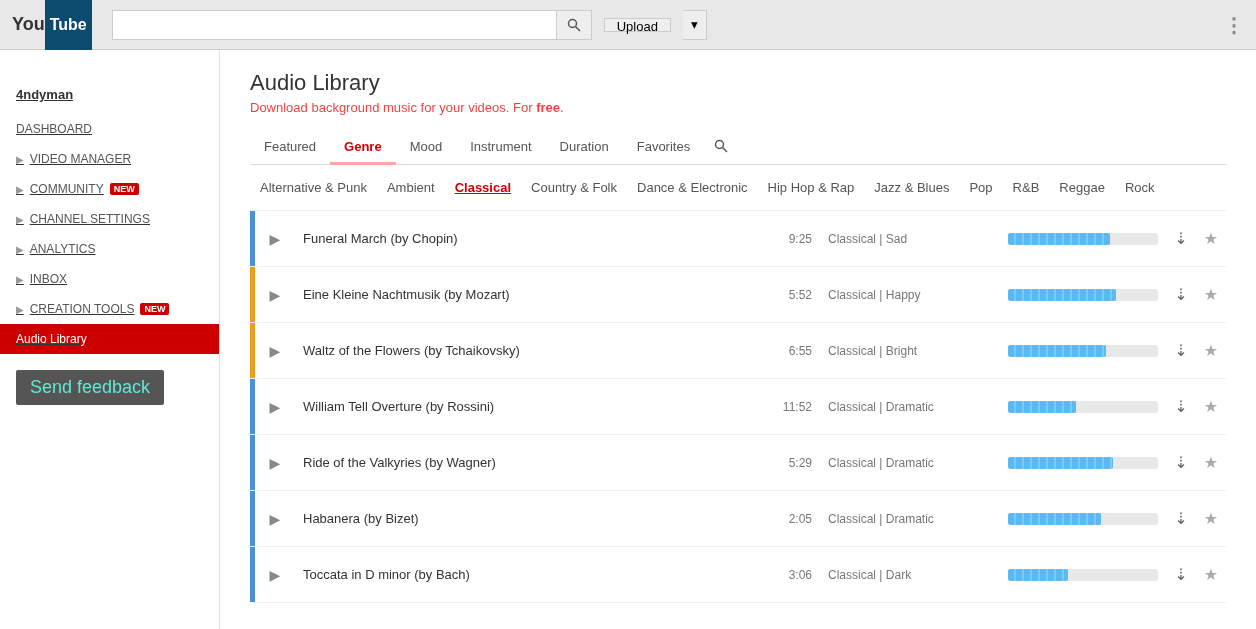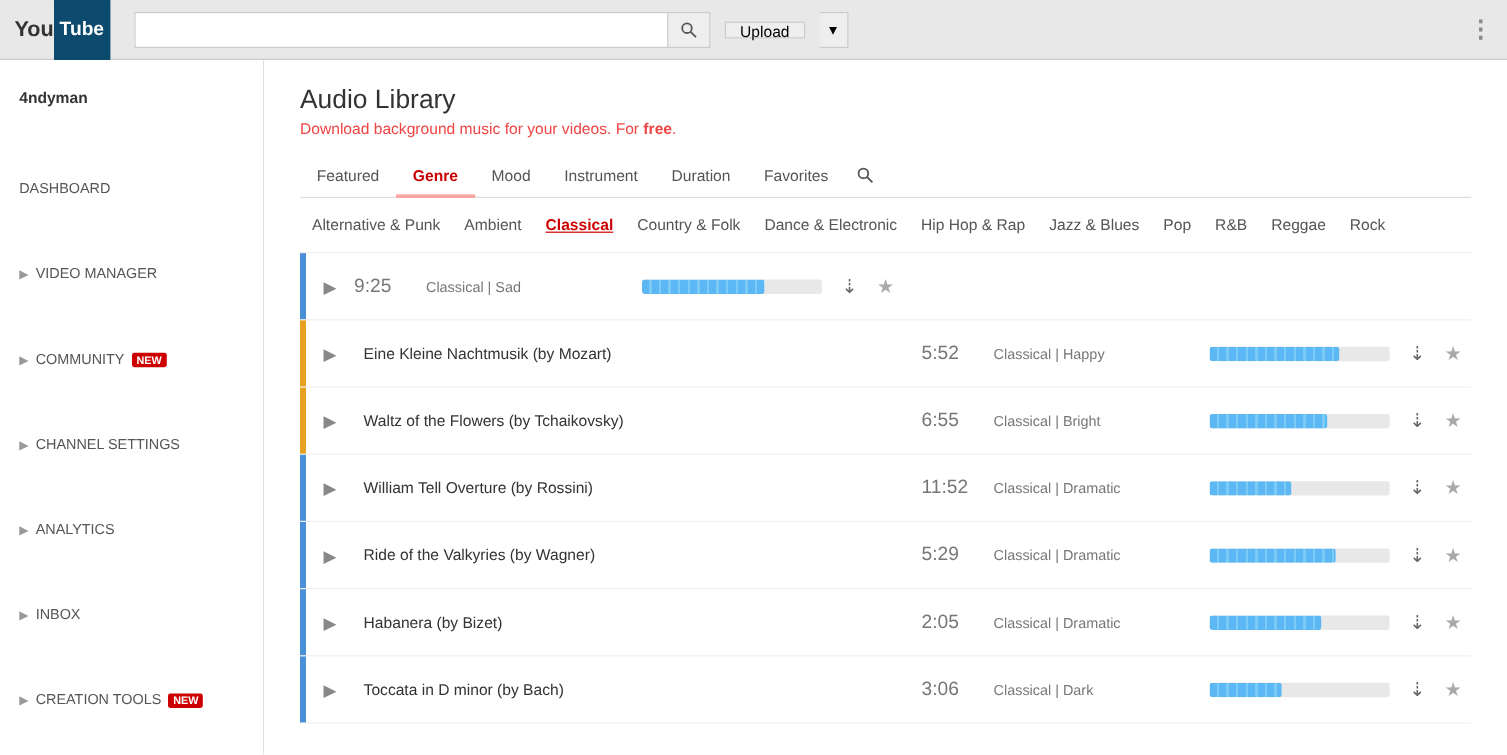--- a/index.html
+++ b/index.html
@@ -15,23 +15,23 @@
     .search-btn { width: 36px; height: 30px; background: #eee; border: 1px solid #ccc; cursor: pointer; display: flex; align-items: center; justify-content: center; }
     .upload-btn { height: 14px; background: #eee; border: 1px solid #ccc; padding: 0 12px; cursor: pointer; font-size: 13px; }
     .upload-dropdown { height: 30px; background: #eee; border: 1px solid #ccc; border-left: none; padding: 0 8px; cursor: pointer; }
     .topbar-spacer { flex: 1; }
     .topbar-dots { color: #888; font-size: 20px; font-weight: bold; }
 
     
     .layout { display: flex; flex: 1; overflow: hidden; }
 
     
-    .sidebar { width: 220px; background: #fff; border-right: 1px solid #e0e0e0; overflow-y: auto; flex-shrink: 0; padding-top: 12px; }
+    .sidebar { width: 220px; background: #fff; border-right: 1px solid #e0e0e0; overflow-y: auto; flex-shrink: 0; padding-top: 25px; text-decoration: underline; }
     .sidebar-user { padding: 12px 16px; font-size: 13px; color: #333; font-weight: bold; }
-    .sidebar-item { padding: 8px 16px; font-size: 12px; color: #555; cursor: pointer; display: flex; align-items: flex-end; gap: 6px; margin-top: 41px; }
+    .sidebar-item { padding: 8px 16px; font-size: 12px; color: #555; cursor: pointer; display: flex; align-items: center; gap: 6px; }
     .sidebar-item.active { background: #cc0000; color: #fff; }
     .sidebar-item .arrow { font-size: 10px; color: #999; }
     .new-badge { background: #cc0000; color: #fff; font-size: 9px; padding: 1px 4px; border-radius: 2px; font-weight: bold; }
     .send-feedback { margin: 16px; padding: 7px 14px; background: #555; color: #5eead4; border: none; font-size: 18px; cursor: pointer; border-radius: 2px; }
 
     
     .main { flex: 1; overflow-y: auto; background: #fff; padding: 0; }
     .main-inner { padding: 20px 30px; }
     .page-title { font-size: 22px; color: #333; font-weight: normal; margin-bottom: 4px; }
     .page-subtitle { font-size: 13px; color: #ef4444; margin-bottom: 16px; }
@@ -46,21 +46,21 @@
     
     .genre-filter { display: flex; flex-wrap: wrap; gap: 0; padding: 10px 0; border-bottom: 1px solid #eee; margin-bottom: 0; }
     .genre-btn { padding: 5px 10px; font-size: 13px; color: #555; cursor: pointer; border-radius: 2px; }
     .genre-btn.active { color: #cc0000; font-weight: bold; text-decoration: underline; }
 
     
     .track-row { display: flex; align-items: center; border-bottom: 1px solid #f0f0f0; padding: 0 0; min-height: 55px; position: relative; }
     .track-color-bar { width: 5px; height: 55px; flex-shrink: 0; }
     .track-play { width: 40px; display: flex; align-items: center; justify-content: center; cursor: pointer; color: #888; font-size: 14px; flex-shrink: 0; }
     .track-name { flex: 1; font-size: 13px; color: #333; padding: 0 8px; }
-    .track-duration { width: 60px; font-size: 16px; color: #777; text-align: left; padding-right: 16px; }
+    .track-duration { width: 60px; font-size: 12px; color: #777; text-align: right; padding-right: 16px; }
     .track-mood { width: 180px; font-size: 12px; color: #777; }
     .track-bar-container { width: 150px; height: 12px; background: #e8e8e8; border-radius: 2px; overflow: hidden; position: relative; margin-right: 8px; }
     .track-bar-fill { height: 100%; background: repeating-linear-gradient(90deg, #5bb8f5 0px, #5bb8f5 6px, #7ccbf7 6px, #7ccbf7 8px); border-radius: 2px; }
     .track-download { width: 30px; display: flex; align-items: center; justify-content: center; cursor: pointer; color: #666; font-size: 16px; }
     .track-star { width: 30px; display: flex; align-items: center; justify-content: center; cursor: pointer; color: #aaa; font-size: 16px; }
   </style>
 </head>
 <body>
 
 <div class="topbar">
@@ -157,20 +157,21 @@
         <span class="genre-btn">Pop</span>
         <span class="genre-btn">R&amp;B</span>
         <span class="genre-btn">Reggae</span>
         <span class="genre-btn">Rock</span>
       </div>
 
       <div id="track-list">
           <div class="track-row">
     <div class="track-color-bar" style="background:#4a90d9"></div>
     <div class="track-play">▶</div>
+    <div class="track-name">Funeral March (by Chopin)</div>
     <div class="track-duration">9:25</div>
     <div class="track-mood">Classical | Sad</div>
     <div class="track-bar-container">
       <div class="track-bar-fill" style="width:68%"></div>
     </div>
     <div class="track-download">⇣</div>
     <div class="track-star">★</div>
   </div>
           <div class="track-row">
     <div class="track-color-bar" style="background:#e8a020"></div>

